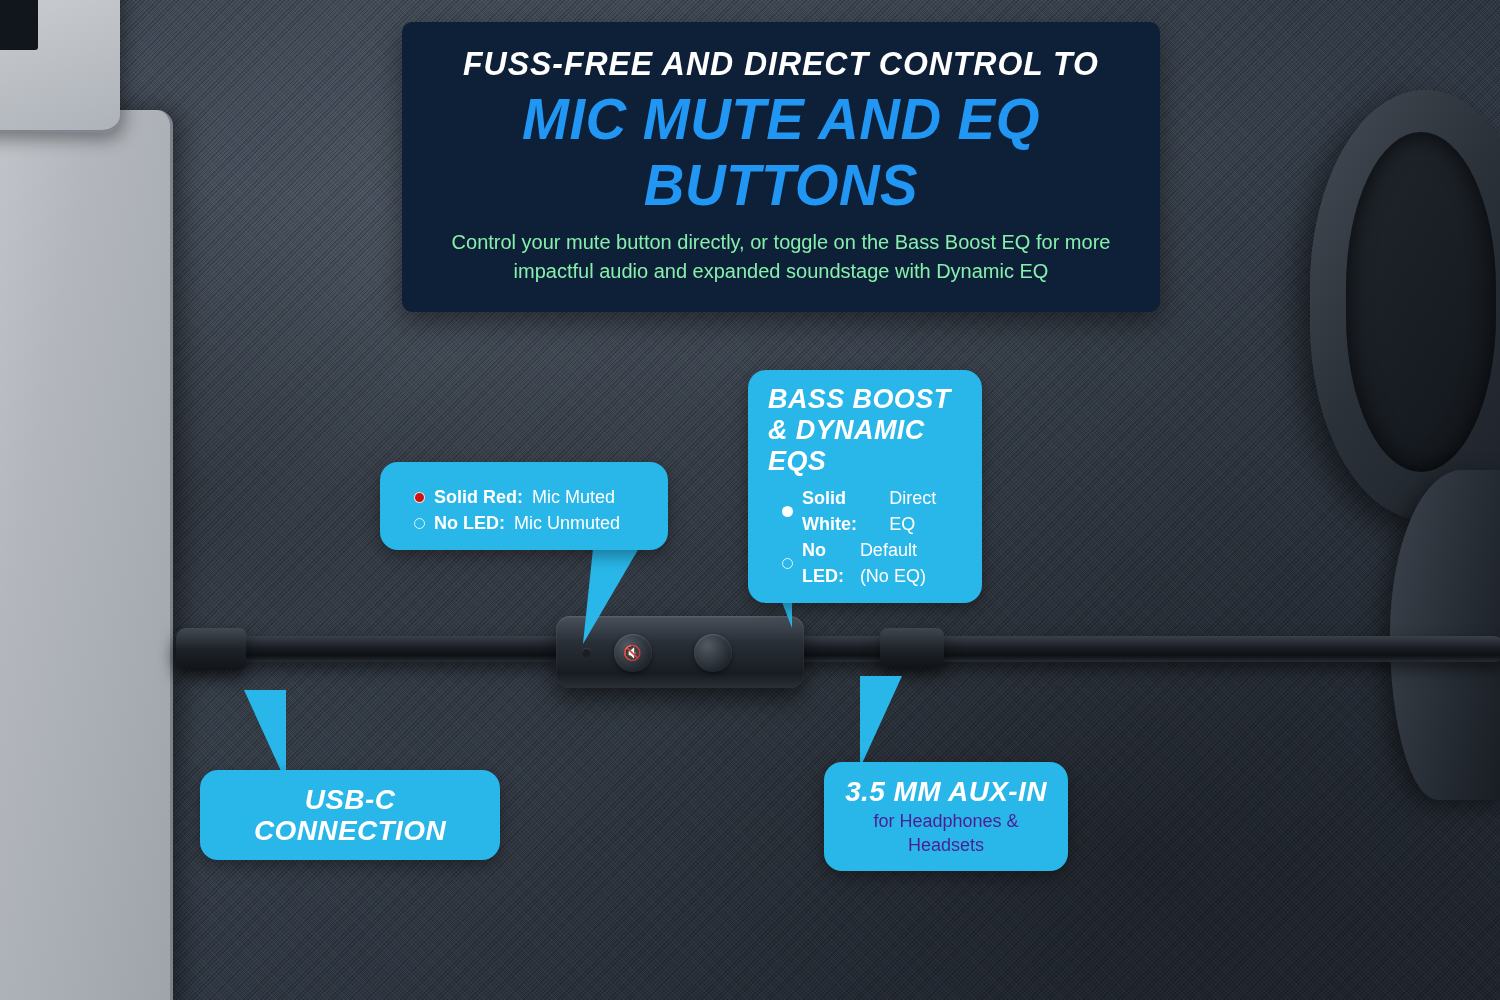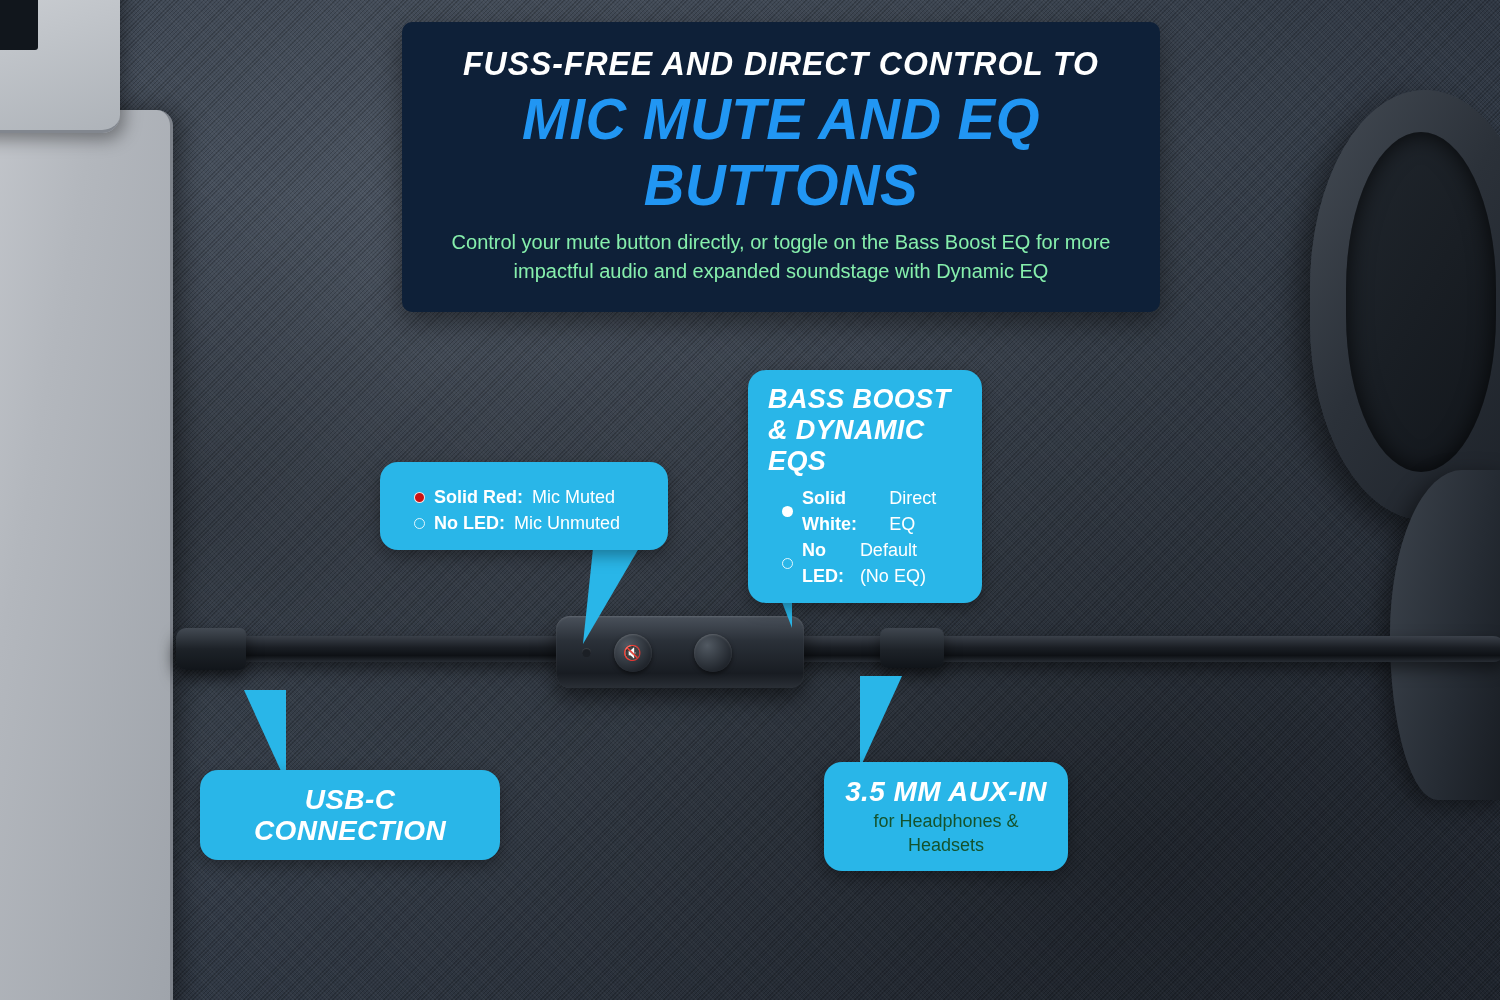--- a/index.html
+++ b/index.html
@@ -260,21 +260,21 @@
     box-sizing: border-box;
   }
   .li-strong { font-weight: bold; }
 
   .b-mute { left: 380px; top: 462px; width: 288px; }
   .b-eq   { left: 748px; top: 370px; width: 234px; }
   .b-usb  { left: 200px; top: 770px; width: 300px; text-align: center; }
   .b-aux  { left: 824px; top: 762px; width: 244px; text-align: center; }
   .b-usb h3, .b-aux h3 { font-size: 28px; }
   .b-aux .sub {
-    color: #14532d;
+    color: #4c1d95;
     font-size: 18px;
     line-height: 24px;
     margin-top: 2px;
     text-align: center;
   }
 
   .tail {
     position: absolute;
     width: 0; height: 0;
     border-style: solid;

